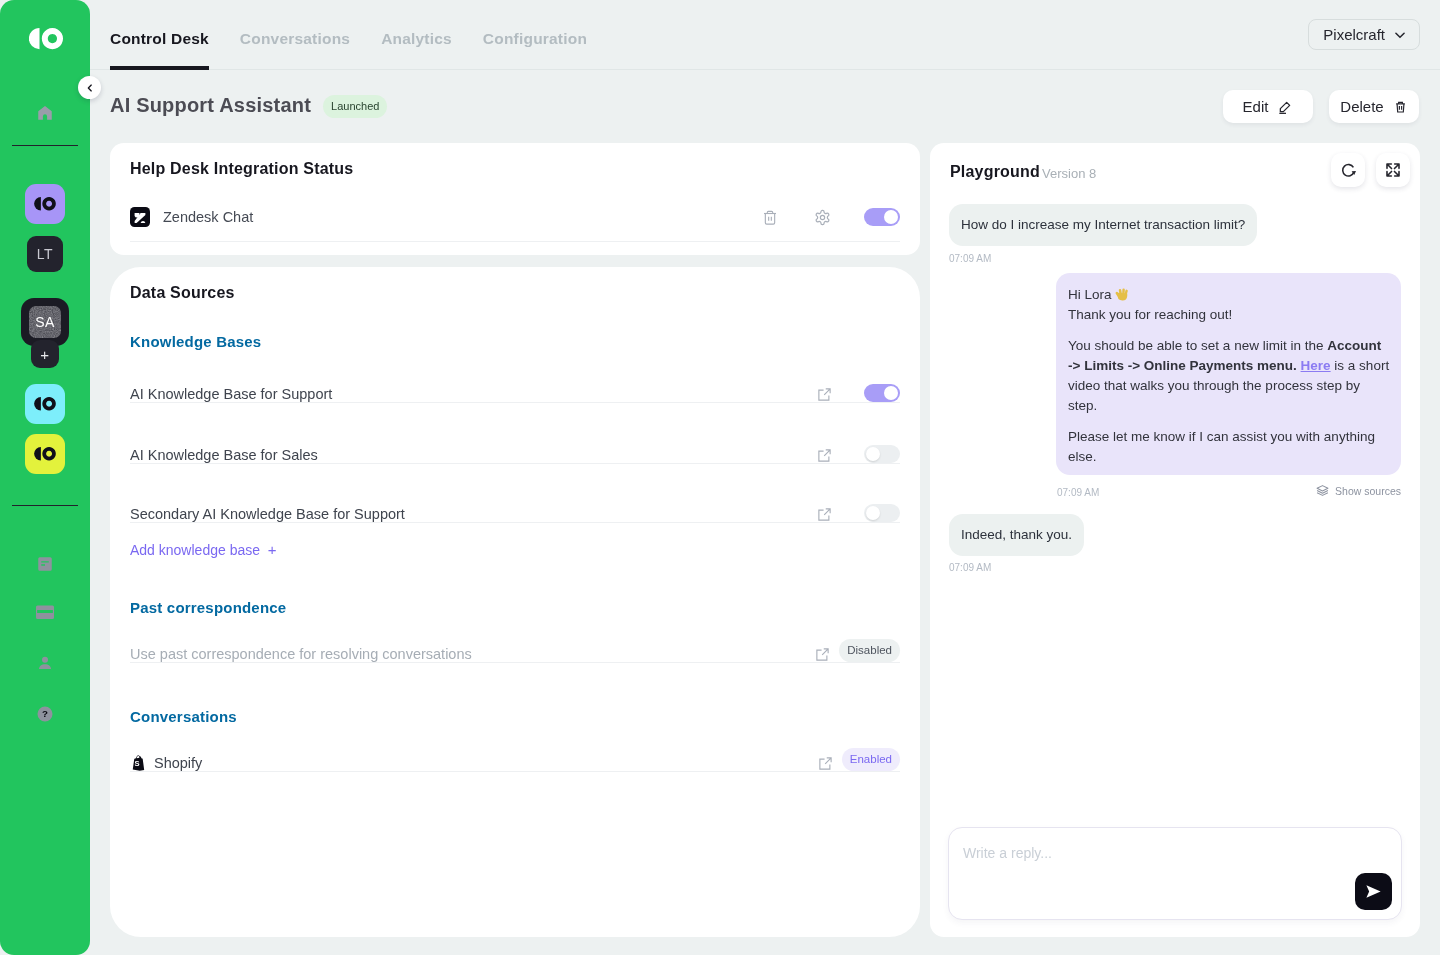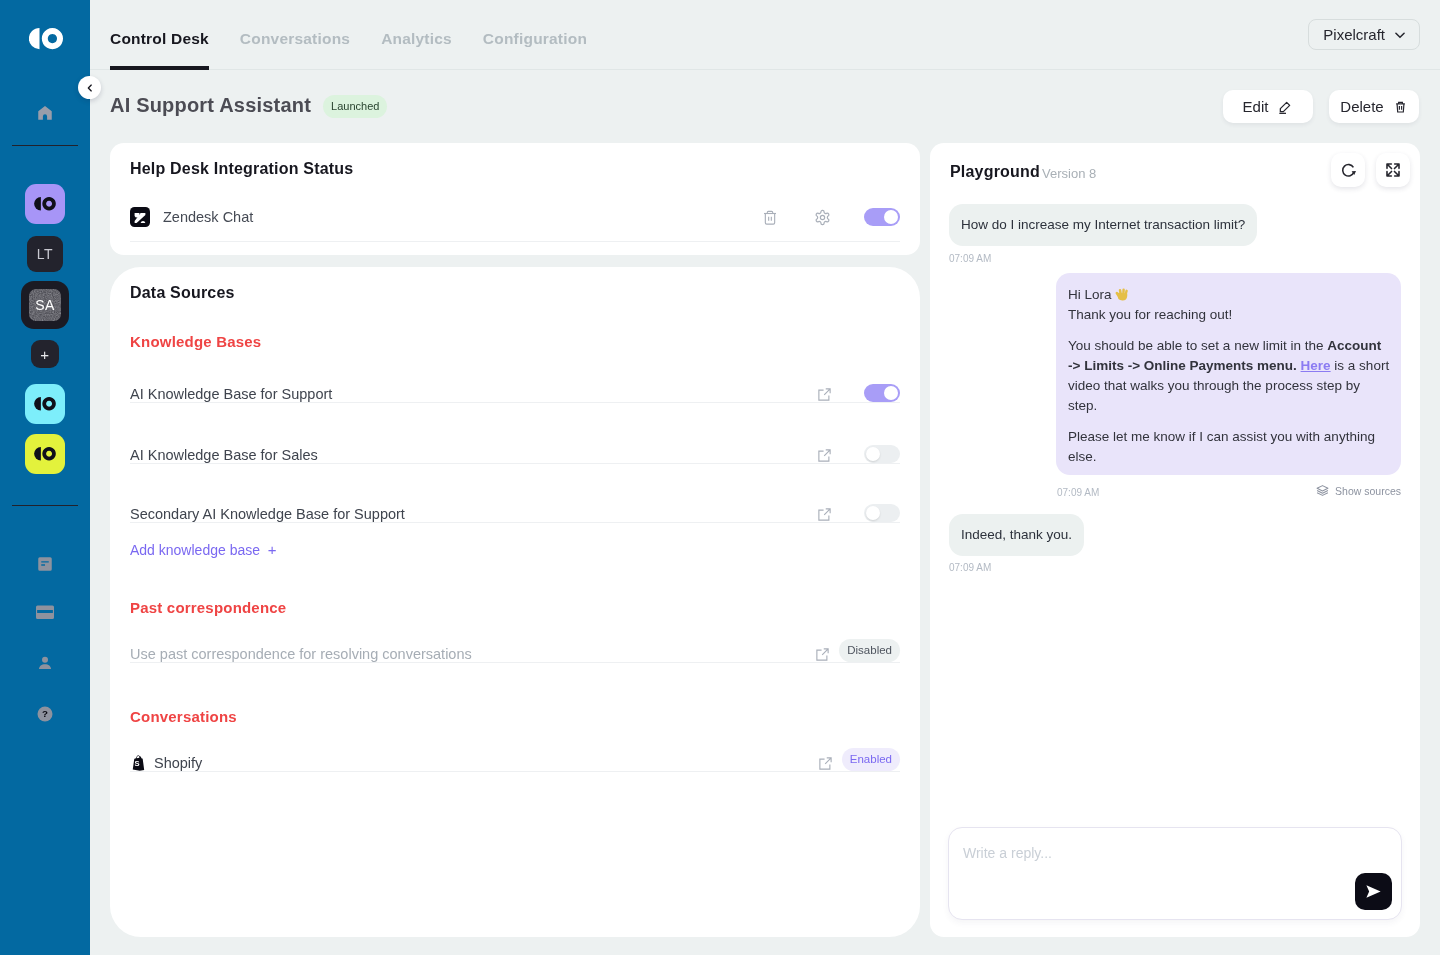--- a/index.html
+++ b/index.html
@@ -1,24 +1,24 @@
 <!DOCTYPE html>
 <html><head>
 <meta charset="utf-8">
 <style>
 * { margin:0; padding:0; box-sizing:border-box; }
 html,body { width:1440px; height:955px; overflow:hidden; font-family:"Liberation Sans", sans-serif; background:#edf1f1; }
-.sidebar { position:fixed; left:0; top:0; width:90px; height:955px; background:#0369a1; z-index:5; }
+.sidebar { position:fixed; left:0; top:0; width:90px; height:955px; background:#22c55e; z-index:5;border-radius:14px; }
 .logo-top { position:absolute; left:29px; top:28px; }
 .collapse-btn { position:fixed; left:78px; top:76px; width:23px; height:23px; background:#fff; border-radius:50%; z-index:6; display:flex; align-items:center; justify-content:center; box-shadow:0 2px 5px rgba(30,30,60,.18); }
 .home-ic { position:absolute; left:36px; top:104px; }
 .sb-div { position:absolute; left:12px; width:66px; height:1px; background:#22222c; }
 .av { position:absolute; left:25px; width:40px; height:40px; border-radius:11px; display:flex; align-items:center; justify-content:center; }
 .av-sm { position:absolute; left:27px; width:36px; height:36px; border-radius:9px; background:#23232d; color:#c9c9d1; display:flex; align-items:center; justify-content:center; font-size:14px; letter-spacing:0.5px; }
-.av-sel { position:absolute; left:21px; top:281px; width:48px; height:48px; border-radius:13px; background:#1b1b24; display:flex; align-items:center; justify-content:center; }
+.av-sel { position:absolute; left:21px; top:298px; width:48px; height:48px; border-radius:13px; background:#1b1b24; display:flex; align-items:center; justify-content:center; }
 .av-noise { width:32px; height:32px; border-radius:7px; display:flex; align-items:center; justify-content:center; color:#fff; font-size:14px; letter-spacing:0.5px; position:relative; overflow:hidden; background:#3a3a42; }
 .bot-ic { position:absolute; left:36px; }
 .main { margin-left:90px; }
 .topbar { height:70px; background:#edf1f1; border-bottom:1px solid #e0e6e6; display:flex; align-items:center; position:relative; }
 .tabs { display:flex; margin-left:20px; height:70px; }
 .tab { font-size:15.5px; color:#b3bcc1; margin-right:31px; height:70px; padding-top:8px; display:flex; align-items:center; position:relative; font-weight:700; letter-spacing:0.2px; }
 .tab.active { color:#17171f; }
 .tab.active:after { content:""; position:absolute; left:0; right:0; bottom:0; height:4px; background:#17171f; }
 .ws-btn { position:absolute; right:20px; top:19px; height:31px; padding:0 12px 0 14px; border:1px solid #d7dddd; border-radius:8px; display:flex; align-items:center; gap:8px; font-size:15px; color:#26262e; }
 .titlebar { height:63px; display:flex; align-items:center; padding-top:7px; position:relative; }
@@ -34,21 +34,21 @@
 .irow { height:49px; display:flex; align-items:center; border-bottom:1px solid #eef0f2; margin-top:15px; }
 .irow .nm { font-size:14.5px; color:#454a54; margin-left:13px; }
 .spacer { flex:1; }
 .ghost-ic { color:#aab0ba; }
 .toggle { width:36px; height:18px; border-radius:99px; position:relative; }
 .toggle.on { background:#aira; background:#a89df7; }
 .toggle.off { background:#eceff1; }
 .toggle .knob { position:absolute; top:2px; width:14px; height:14px; background:#fff; border-radius:50%; }
 .toggle.on .knob { right:2px; }
 .toggle.off .knob { left:2px; box-shadow:0 1px 2px rgba(0,0,0,.12); }
-.sect { font-size:15px; font-weight:700; color:#ef4444; letter-spacing:0.2px; }
+.sect { font-size:15px; font-weight:700; color:#0369a1; letter-spacing:0.2px; }
 .krow { height:61px; display:flex; align-items:flex-end; border-bottom:1px solid #eef0f2; }
 .krow .lbl { font-size:14.5px; color:#3f444e; }
 .addkb { margin-top:18px; font-size:14px; color:#7a68f1; }
 .pill { font-size:11.5px; padding:5px 8px 6px; border-radius:99px; }
 .pill-dis { background:#edf1f1; color:#4e545e; }
 .pill-en { background:#efecfc; color:#7a68f1; }
 .playground { width:490px; height:794px; position:relative; }
 .pg-title { position:absolute; left:20px; top:20px; font-size:16px; font-weight:700; color:#17171f; letter-spacing:0.2px; }
 .pg-ver { position:absolute; left:112px; top:23px; font-size:13px; color:#a9b0b6; }
 .icbtn { position:absolute; top:10px; width:34px; height:34px; background:#fff; border-radius:10px; box-shadow:0 2px 5px rgba(40,40,70,.12); display:flex; align-items:center; justify-content:center; }

